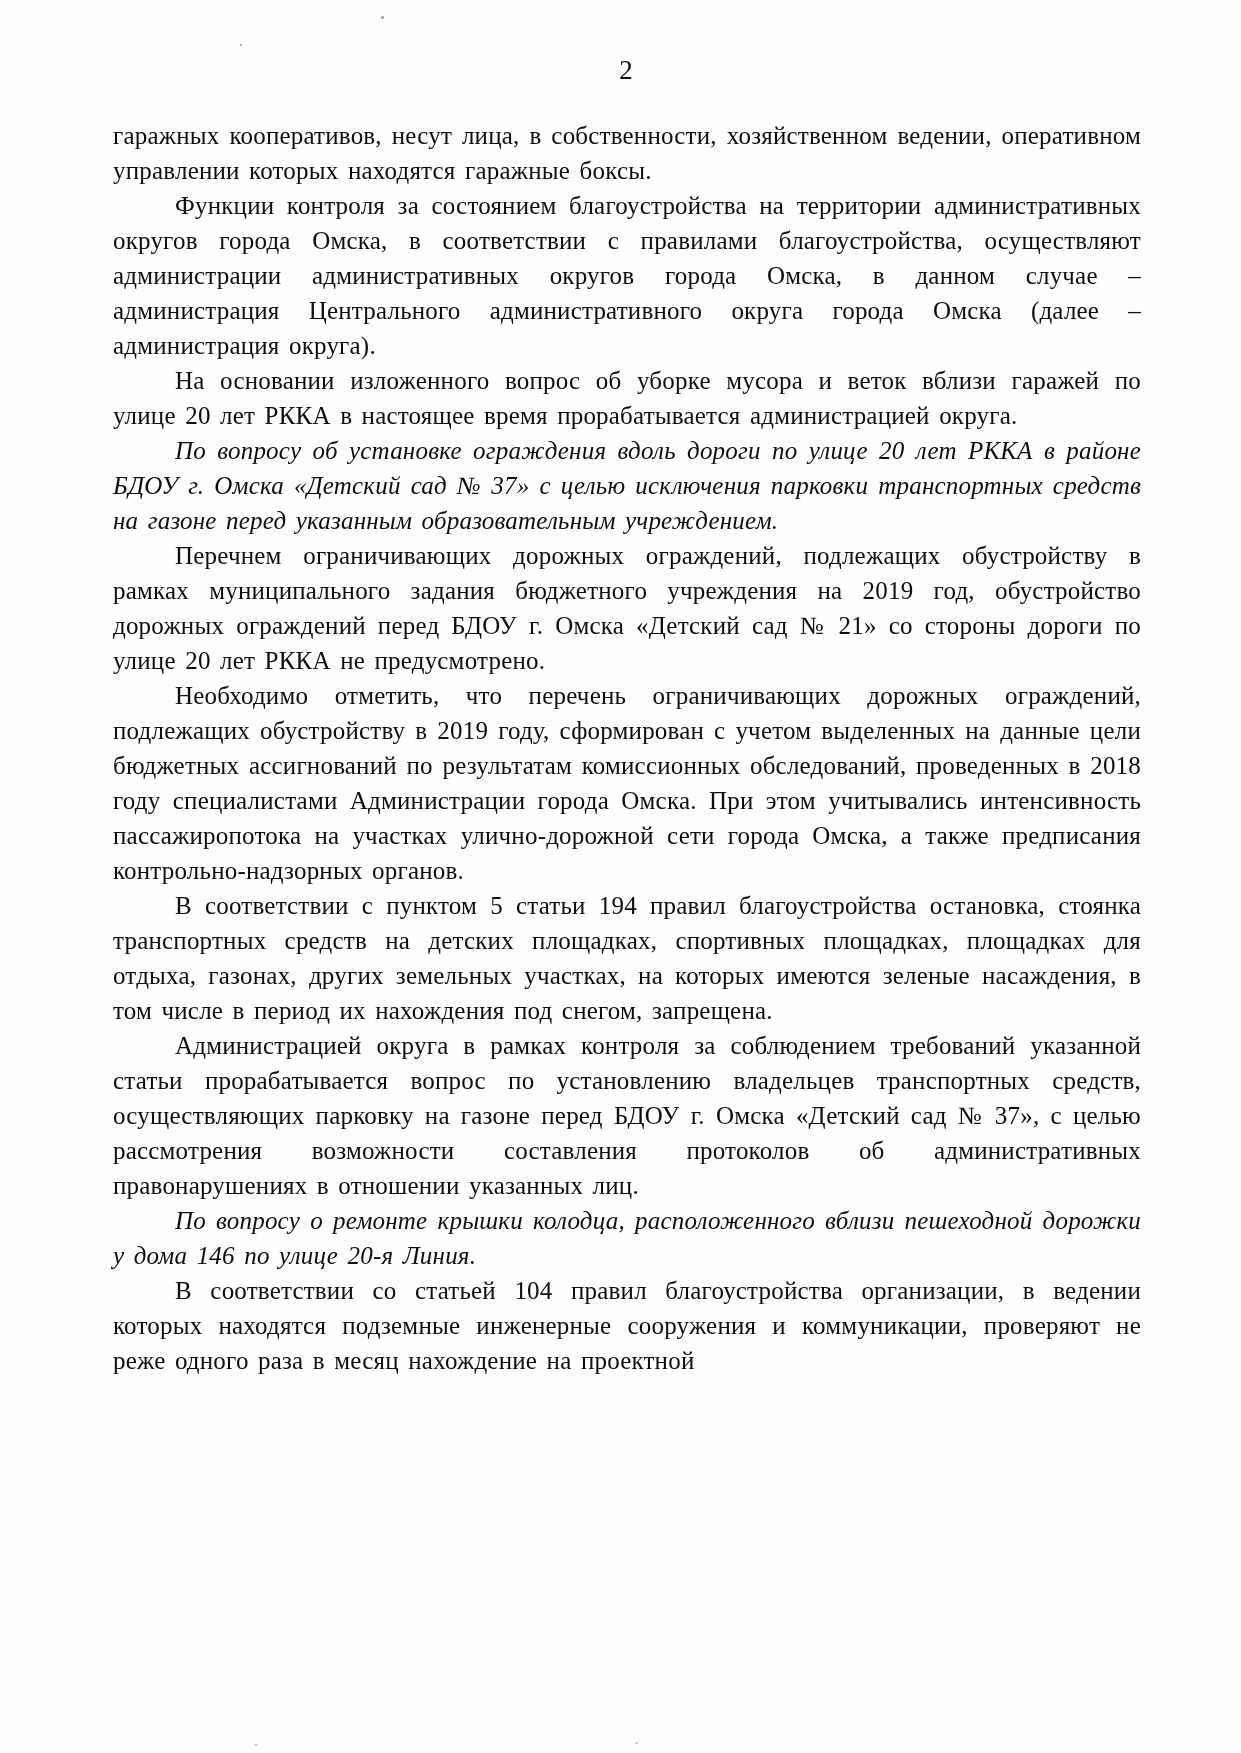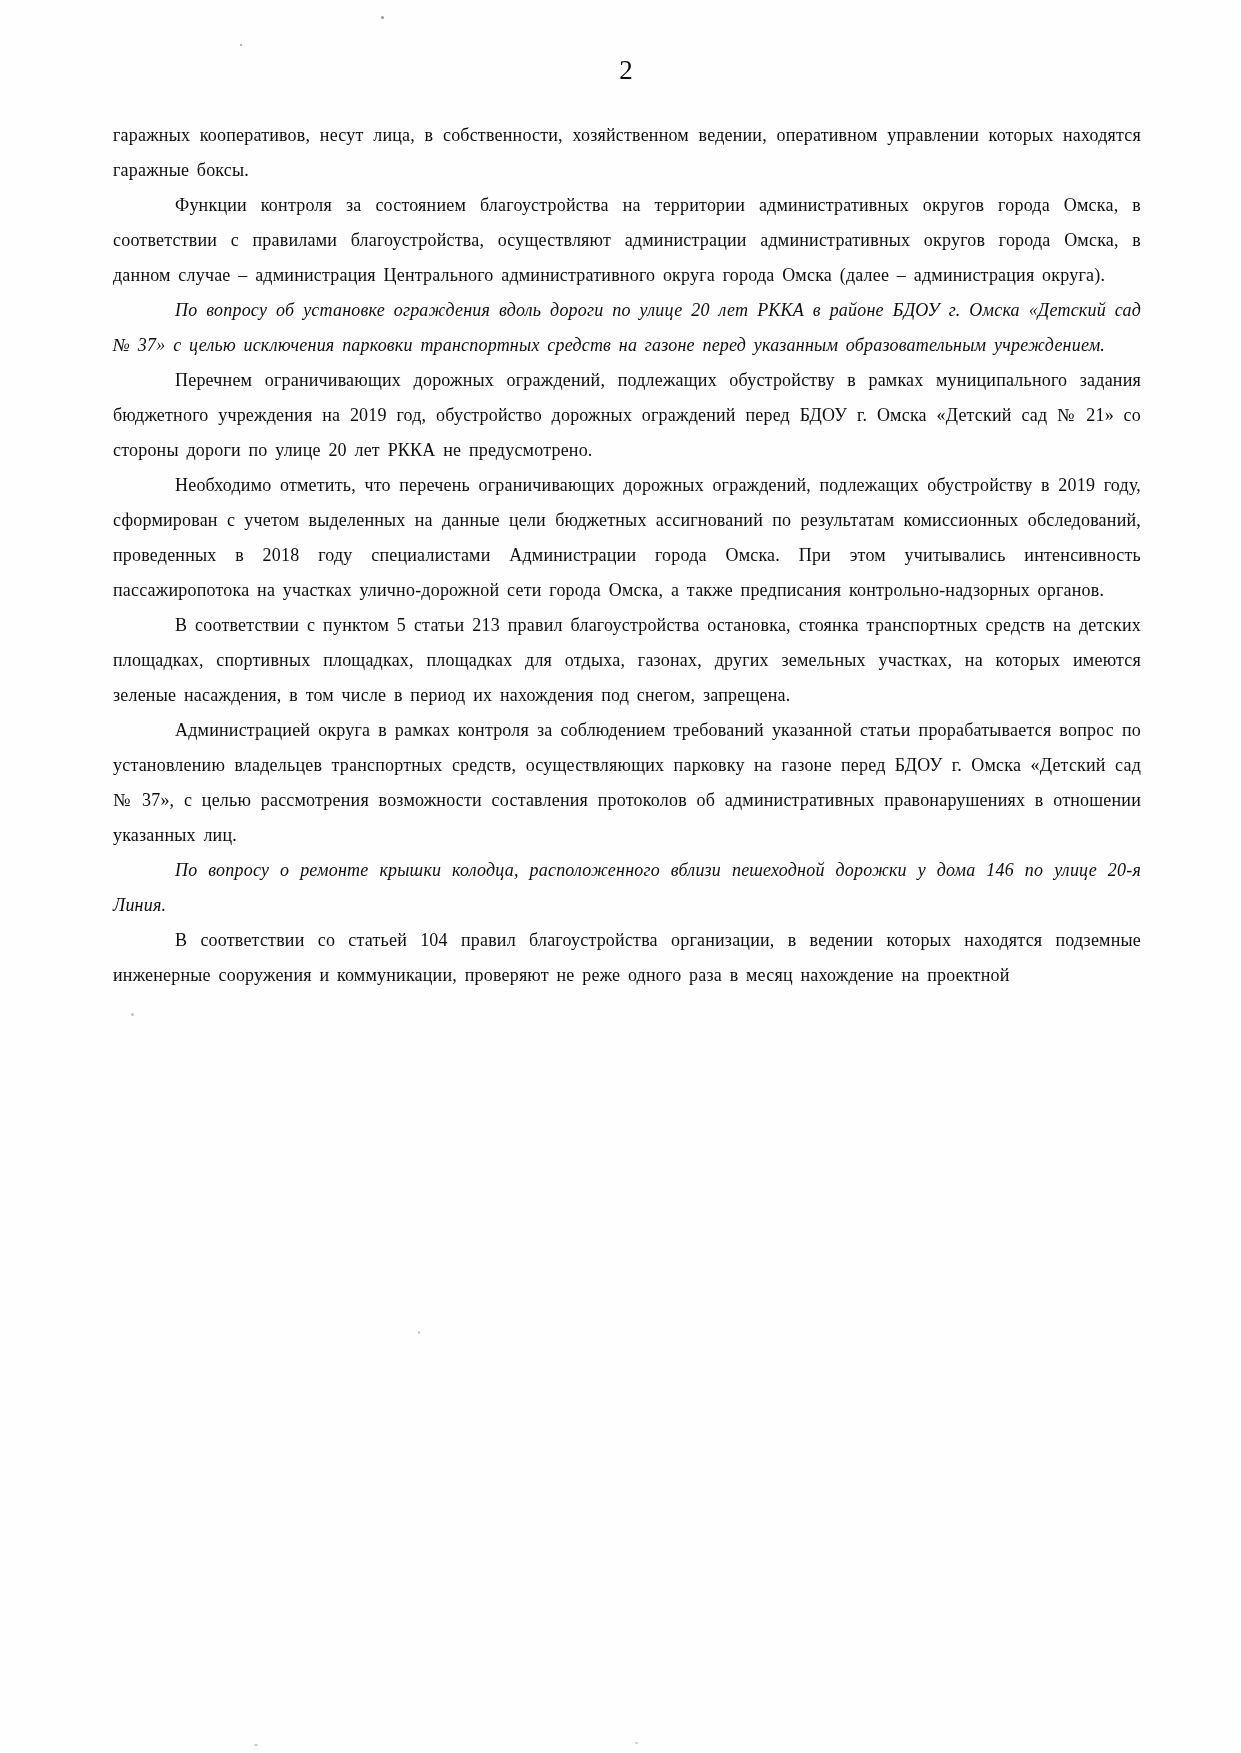--- a/index.html
+++ b/index.html
@@ -28,21 +28,21 @@
     letter-spacing: 1px;
   }
   .body-text {
     position: absolute;
     top: 118px;
     left: 113px;
     width: 1028px;
   }
   .body-text p {
     margin: 0;
-    font-size: 18px;
+    font-size: 25px;
     line-height: 35px;
     text-align: justify;
     text-indent: 62px;
     word-spacing: 3px;
     letter-spacing: 0.2px;
   }
   .body-text p.no-indent {
     text-indent: 0;
   }
   .body-text p.italic {
@@ -64,24 +64,25 @@
 </head>
 <body>
 
 <div class="page">
 
   <div class="page-number">2</div>
 
   <div class="body-text">
     <p class="no-indent">гаражных кооперативов, несут лица, в собственности, хозяйственном ведении, оперативном управлении которых находятся гаражные боксы.</p>
     <p>Функции контроля за состоянием благоустройства на территории административных округов города Омска, в соответствии с правилами благоустройства, осуществляют администрации административных округов города Омска, в данном случае – администрация Центрального административного округа города Омска (далее – администрация округа).</p>
+    <p>На основании изложенного вопрос об уборке мусора и веток вблизи гаражей по улице 20 лет РККА в настоящее время прорабатывается администрацией округа.</p>
     <p class="italic">По вопросу об установке ограждения вдоль дороги по улице 20 лет РККА в районе БДОУ г. Омска «Детский сад № 37» с целью исключения парковки транспортных средств на газоне перед указанным образовательным учреждением.</p>
     <p>Перечнем ограничивающих дорожных ограждений, подлежащих обустройству в рамках муниципального задания бюджетного учреждения на 2019 год, обустройство дорожных ограждений перед БДОУ г. Омска «Детский сад № 21» со стороны дороги по улице 20 лет РККА не предусмотрено.</p>
     <p>Необходимо отметить, что перечень ограничивающих дорожных ограждений, подлежащих обустройству в 2019 году, сформирован с учетом выделенных на данные цели бюджетных ассигнований по результатам комиссионных обследований, проведенных в 2018 году специалистами Администрации города Омска. При этом учитывались интенсивность пассажиропотока на участках улично-дорожной сети города Омска, а также предписания контрольно-надзорных органов.</p>
-    <p>В соответствии с пунктом 5 статьи 213 правил благоустройства остановка, стоянка транспортных средств на детских площадках, спортивных площадках, площадках для отдыха, газонах, других земельных участках, на которых имеются зеленые насаждения, в том числе в период их нахождения под снегом, запрещена.</p>
+    <p>В соответствии с пунктом 5 статьи 194 правил благоустройства остановка, стоянка транспортных средств на детских площадках, спортивных площадках, площадках для отдыха, газонах, других земельных участках, на которых имеются зеленые насаждения, в том числе в период их нахождения под снегом, запрещена.</p>
     <p>Администрацией округа в рамках контроля за соблюдением требований указанной статьи прорабатывается вопрос по установлению владельцев транспортных средств, осуществляющих парковку на газоне перед БДОУ г. Омска «Детский сад № 37», с целью рассмотрения возможности составления протоколов об административных правонарушениях в отношении указанных лиц.</p>
     <p class="italic">По вопросу о ремонте крышки колодца, расположенного вблизи пешеходной дорожки у дома 146 по улице 20-я Линия.</p>
     <p>В соответствии со статьей 104 правил благоустройства организации, в ведении которых находятся подземные инженерные сооружения и коммуникации, проверяют не реже одного раза в месяц нахождение на проектной</p>
   </div>
 
   <span class="speck s1"></span>
   <span class="speck s2"></span>
   <span class="speck s3"></span>
   <span class="speck s4"></span>
   <span class="speck s5"></span>

